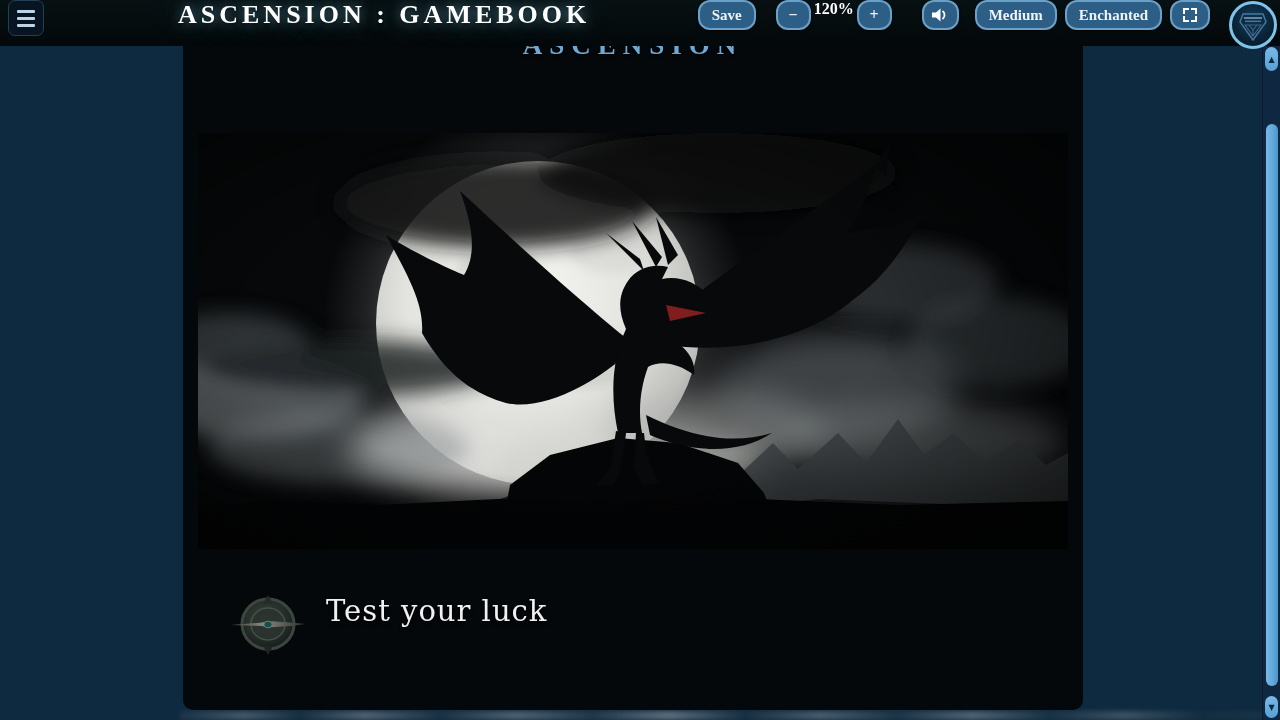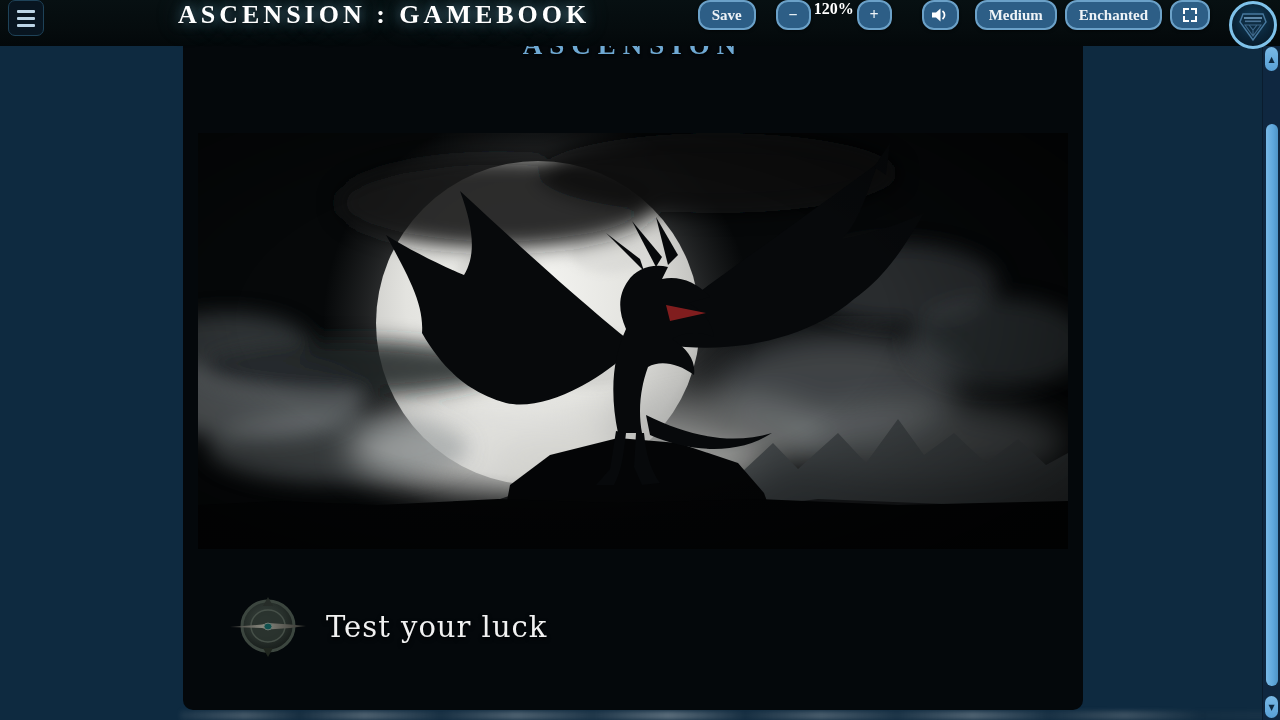--- a/index.html
+++ b/index.html
@@ -21,21 +21,21 @@
   }
   .scene-wrap{
     position:absolute;left:15px;top:133px;width:870px;height:416px;
     background:#000;overflow:hidden;
   }
   .scene-wrap svg{display:block;}
 
   
   .choice-row{
     position:absolute;left:45px;top:594px;height:66px;
-    display:flex;align-items:center;cursor:pointer;
+    display:flex;align-items:flex-start;cursor:pointer;
   }
   .choice-icon{width:80px;height:62px;margin-right:18px;flex:0 0 auto;}
   .choice-label{
     font-size:29px;color:#f1f1f1;letter-spacing:1px;
     font-family:"DejaVu Serif", serif;
     text-shadow:0 2px 4px rgba(0,0,0,.9);
   }
 
   
   .header{

